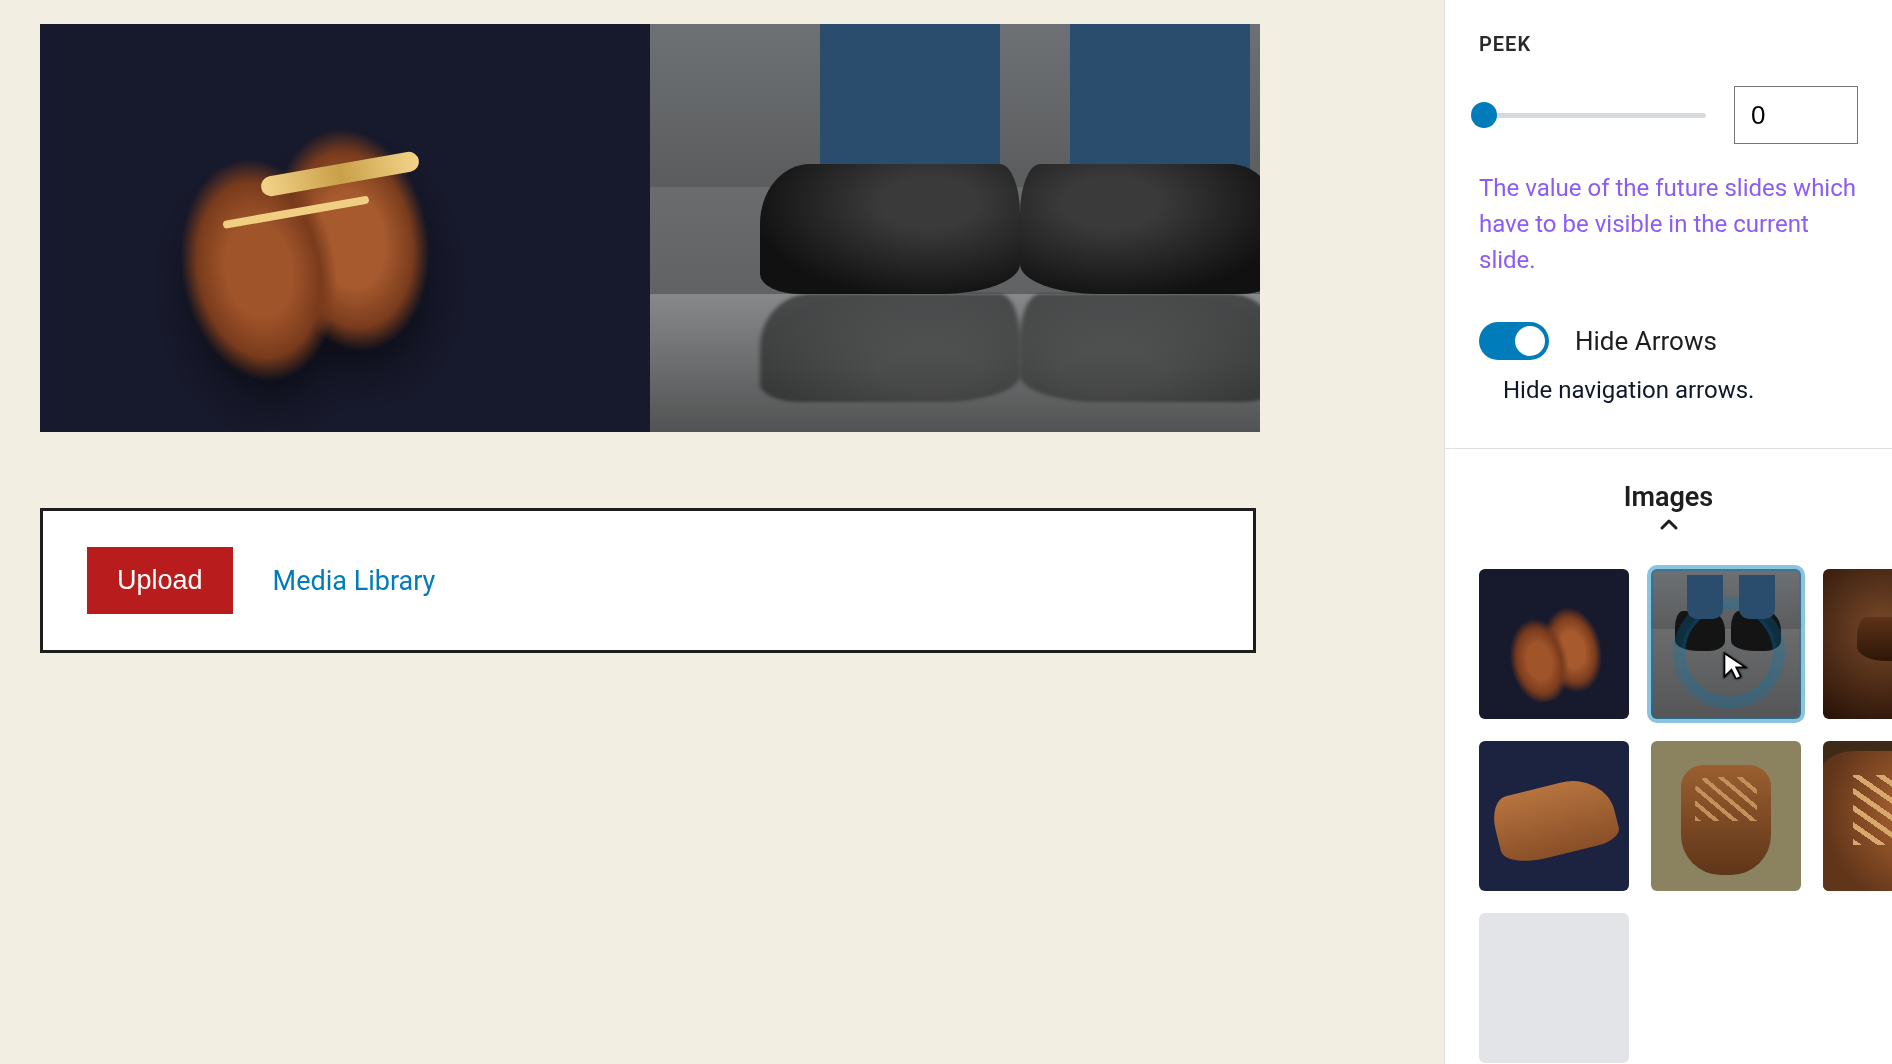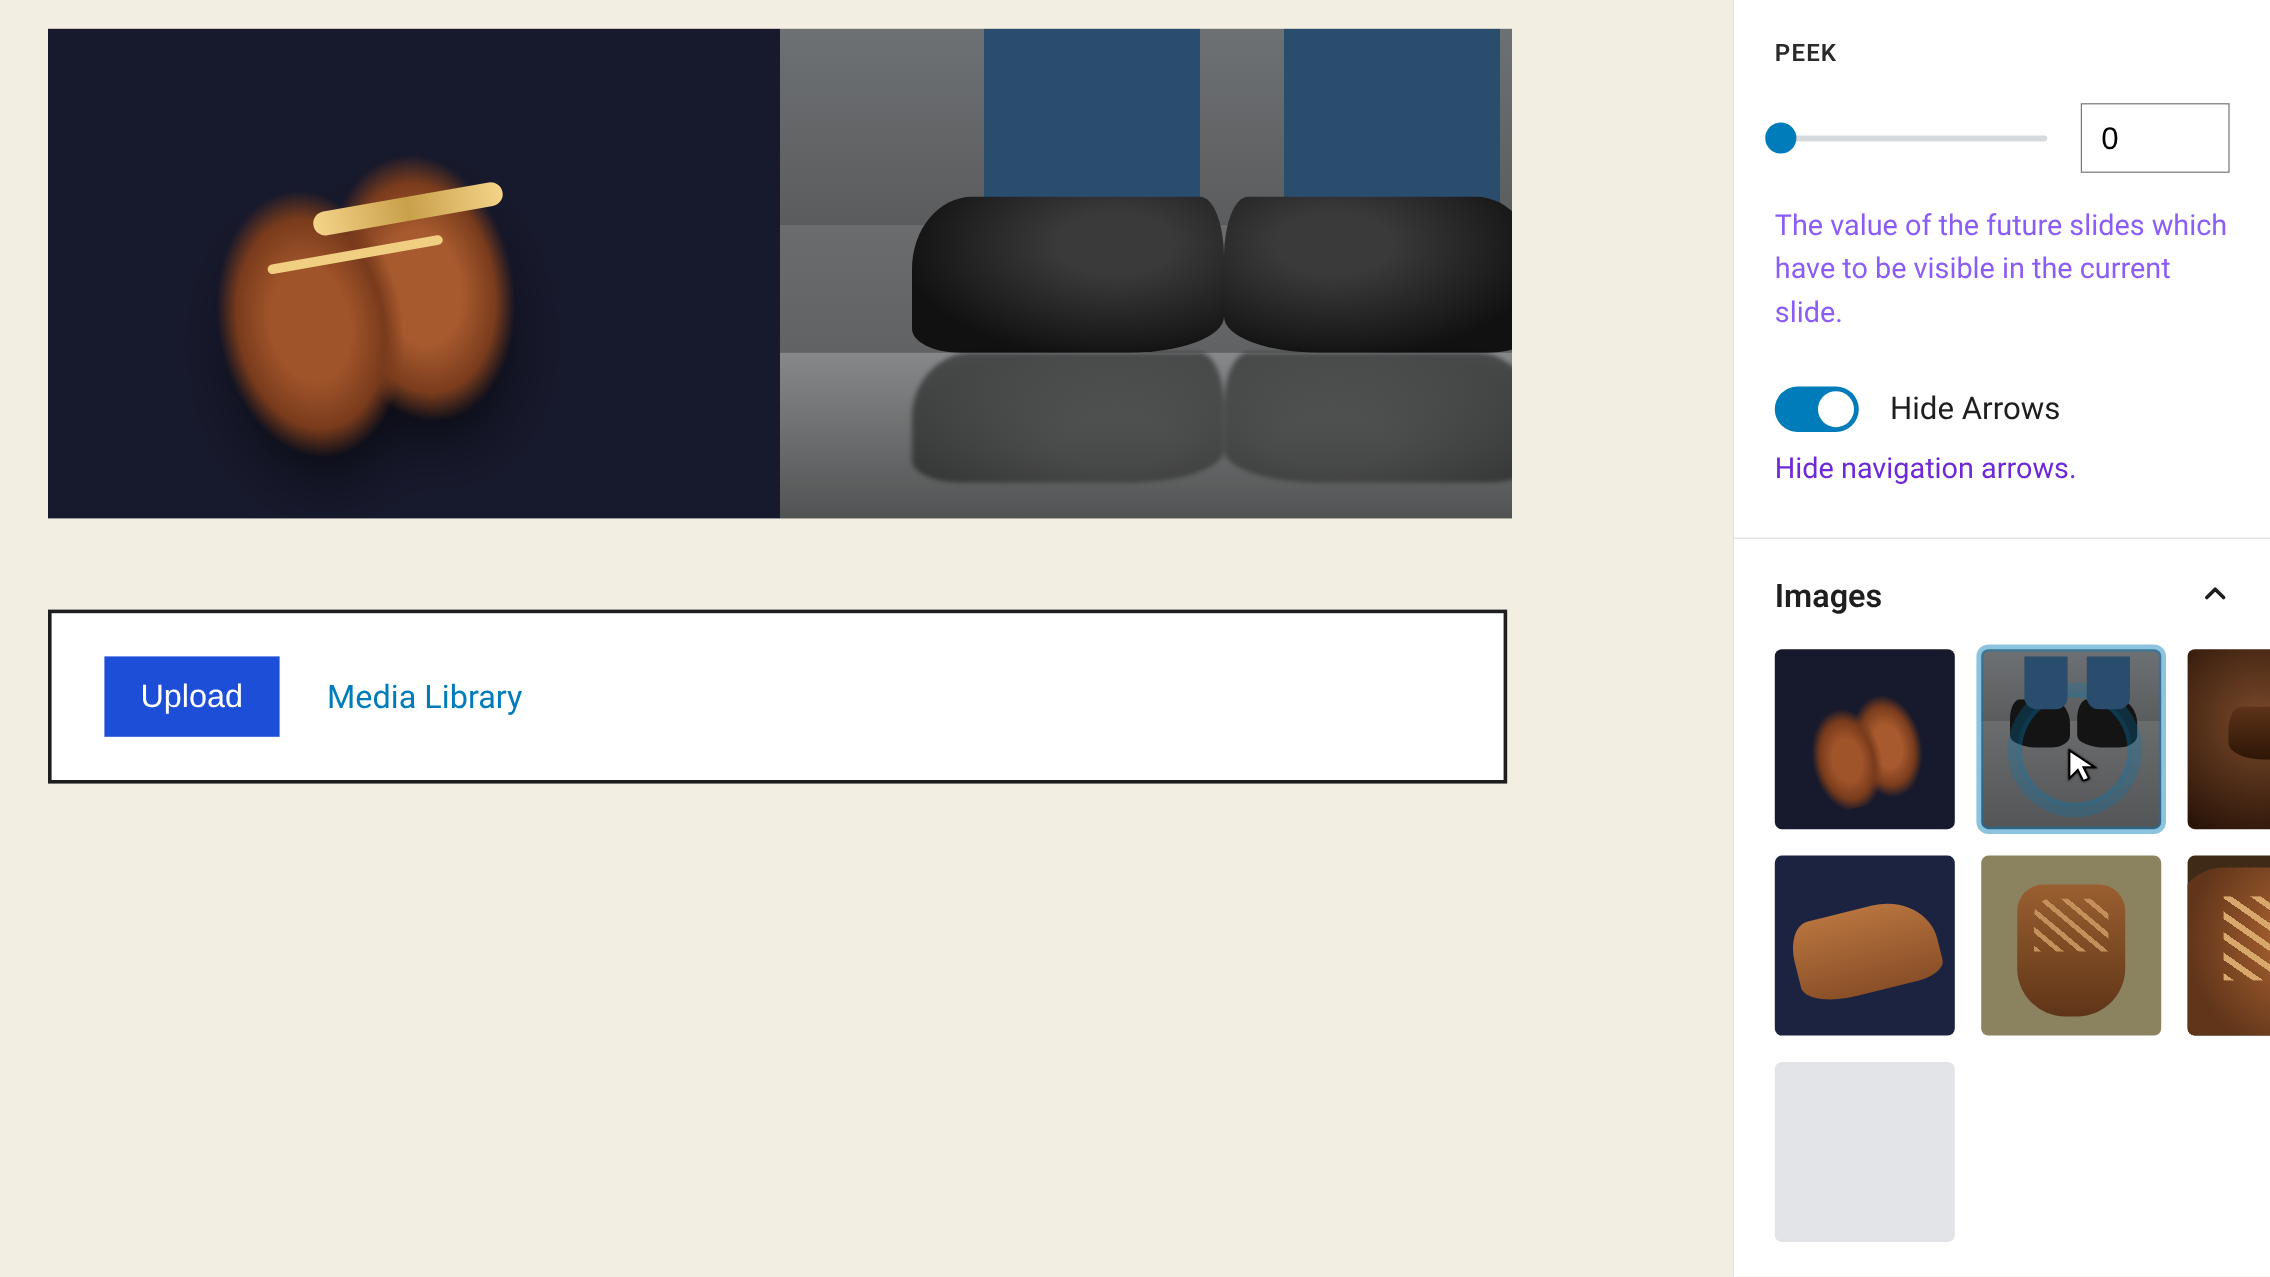--- a/index.html
+++ b/index.html
@@ -96,21 +96,21 @@
 
     .media-box {
       margin-top: 76px;
       border: 3px solid #1e1e1e;
       background: #fff;
       padding: 36px 44px;
       width: 1216px;
     }
     .media-actions { display: flex; align-items: center; gap: 40px; }
     .btn-primary {
-      background: #1d4ed8;
+      background: #b91c1c;
       color: #fff;
       border: none;
       font-size: 27px;
       font-weight: 400;
       padding: 18px 30px;
       cursor: pointer;
     }
     .link-secondary {
       color: #007cba;
       font-size: 27px;
@@ -181,30 +181,31 @@
       cursor: pointer;
     }
     .toggle::after {
       content:"";
       position:absolute; right:4px; top:4px;
       width:30px; height:30px;
       border-radius:50%;
       background:#fff;
     }
     .toggle-label { font-size: 26px; color: #1e1e1e; }
-    .toggle-help { font-size: 24px; color: #6d28d9; margin-top: 16px; }
+    .toggle-help { font-size: 24px; color: #0f172a; margin-top: 16px; margin-left: 24px; }
 
     .section-hr { border: none; border-top: 1px solid #e0e0e0; margin: 44px -34px 0 -34px; }
 
     .section-header {
       display: flex;
       align-items: center;
       justify-content: space-between;
       padding: 32px 0 28px;
       cursor: pointer;
+      flex-direction: column;
     }
     .section-title { font-size: 27px; font-weight: 600; color: #1e1e1e; }
     .chevron svg { width: 24px; height: 24px; }
     .thumb-grid {
       display: grid;
       grid-template-columns: repeat(3, 150px);
       gap: 22px;
     }
     .thumb {
       width: 150px; height: 150px;

